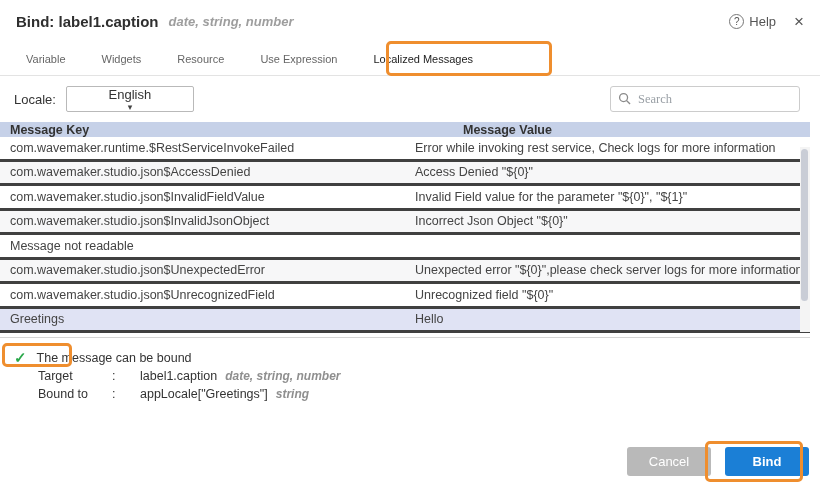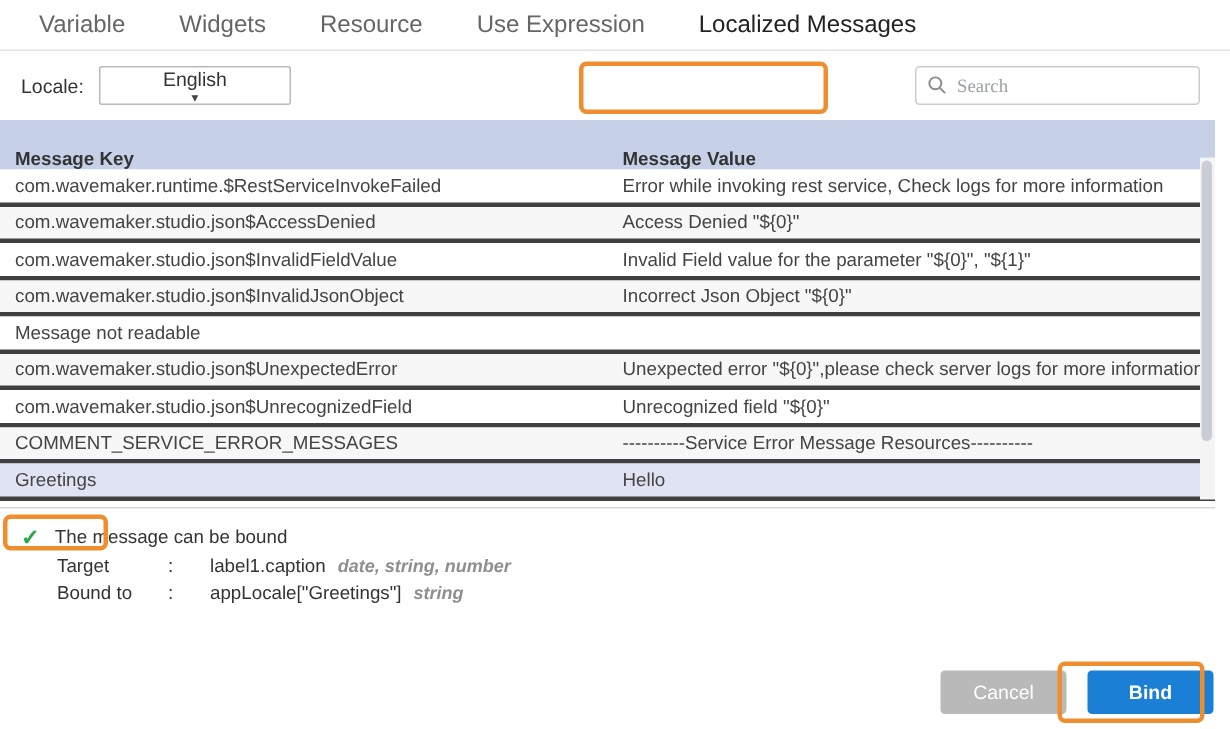--- a/index.html
+++ b/index.html
@@ -23,38 +23,38 @@
   .title{font-size:15px;font-weight:bold;color:#2f2f2f;}
   .subtitle{font-size:13px;font-weight:600;font-style:italic;color:#9e9e9e;margin-left:10px;}
   .header-right{margin-left:auto;display:flex;align-items:center;gap:18px;color:#555;font-size:13px;}
   .help{display:flex;align-items:center;gap:5px;cursor:pointer;}
   .help-icon{display:inline-flex;align-items:center;justify-content:center;width:15px;height:15px;
     border:1px solid #777;border-radius:50%;font-size:10px;color:#555;}
   .close{font-size:17px;line-height:1;color:#555;cursor:pointer;}
 
   
   .tabs{display:flex;align-items:stretch;height:34px;padding-left:8px;border-bottom:1px solid #e3e3e3;}
-  .tab{display:flex;align-items:center;padding:0 18px;font-size:16px;color:#666;cursor:pointer;white-space:nowrap;}
+  .tab{display:flex;align-items:center;padding:0 18px;font-size:11px;color:#666;cursor:pointer;white-space:nowrap;}
   .tab.active{color:#222;}
 
   
   .toolbar{display:flex;align-items:center;height:46px;padding:0 20px 0 14px;}
   .locale-label{font-size:13px;color:#333;margin-right:10px;}
   .select{width:128px;height:26px;border:1px solid #b9b9b9;border-radius:2px;background:#fff;
     display:flex;align-items:center;justify-content:space-between;padding:0 8px;font-size:13px;color:#333;cursor:pointer;flex-direction:column;}
   .caret{font-size:9px;color:#444;}
   .search{margin-left:auto;position:relative;width:190px;height:26px;}
   .search input{width:100%;height:100%;border:1px solid #ccc;border-radius:3px;padding:0 8px 0 27px;
     font-size:12.5px;color:#15803d;outline:none;font-family:Liberation Serif, serif;}
   .search input::placeholder{color:#9aa0a6;}
   .search-icon{position:absolute;left:8px;top:6px;width:13px;height:13px;pointer-events:none;}
 
   
   .table{position:relative;width:810px;font-size:12.5px;}
-  .thead{display:flex;background:var(--table-header-bg);height:33px;align-items:flex-end;font-weight:bold;color:#333;}
+  .thead{display:flex;background:var(--table-header-bg);height:15px;align-items:flex-end;font-weight:bold;color:#333;gap:48px;}
   .th.key,.td.key{width:405px;padding-left:10px;flex:none;}
   .th.val,.td.val{flex:1;padding-left:10px;}
   .tr{display:flex;height:24.5px;align-items:center;border-bottom:3px solid #404040;color:#444;cursor:pointer;background:#fff;}
   .tr.even{background:#f7f7f8;justify-content:flex-end;}
   .tr.selected{background:var(--selected-row-bg);}
   .td{white-space:nowrap;overflow:hidden;}
   .tbody-end{height:5px;border-bottom:1px solid #d5d5d5;}
   .vscroll{position:absolute;top:25px;right:0;bottom:6px;width:10px;background:#f4f4f4;}
   .vthumb{position:absolute;top:2px;left:1px;width:7px;height:82%;background:#c9cdd6;border-radius:4px;}
 
@@ -75,20 +75,31 @@
   .btn-bind{background:var(--accent);font-weight:bold;}
 
   
   .annotation{position:absolute;border:3px solid var(--annotation);border-radius:5px;pointer-events:none;}
 </style>
 </head>
 <body>
 
 <div class="dialog" id="dialog">
 
+  <div class="header">
+    <span class="title">Bind: label1.caption</span>
+    <span class="subtitle">date, string, number</span>
+    <div class="header-right">
+      <span class="help">
+        <span class="help-icon">?</span>
+        <span>Help</span>
+      </span>
+      <span class="close">×</span>
+    </div>
+  </div>
 
   <div class="tabs" id="tabs">
       <div class="tab">Variable</div>
       <div class="tab">Widgets</div>
       <div class="tab">Resource</div>
       <div class="tab">Use Expression</div>
       <div class="tab active">Localized Messages</div>
     </div>
 
   <div class="toolbar">
@@ -132,24 +143,20 @@
           <div class="td val">Message not readable</div>
         </div>
         <div class="tr even">
           <div class="td key">com.wavemaker.studio.json$UnexpectedError</div>
           <div class="td val">Unexpected error "${0}",please check server logs for more information</div>
         </div>
         <div class="tr odd">
           <div class="td key">com.wavemaker.studio.json$UnrecognizedField</div>
           <div class="td val">Unrecognized field "${0}"</div>
         </div>
-        <div class="tr even">
-          <div class="td key">COMMENT_SERVICE_ERROR_MESSAGES</div>
-          <div class="td val">----------Service Error Message Resources----------</div>
-        </div>
         <div class="tr odd selected">
           <div class="td key"><span>Greetings</span></div>
           <div class="td val">Hello</div>
         </div>
       </div>
     <div class="tbody-end"></div>
     <div class="vscroll">
       <div class="vthumb"></div>
     </div>
   </div>

